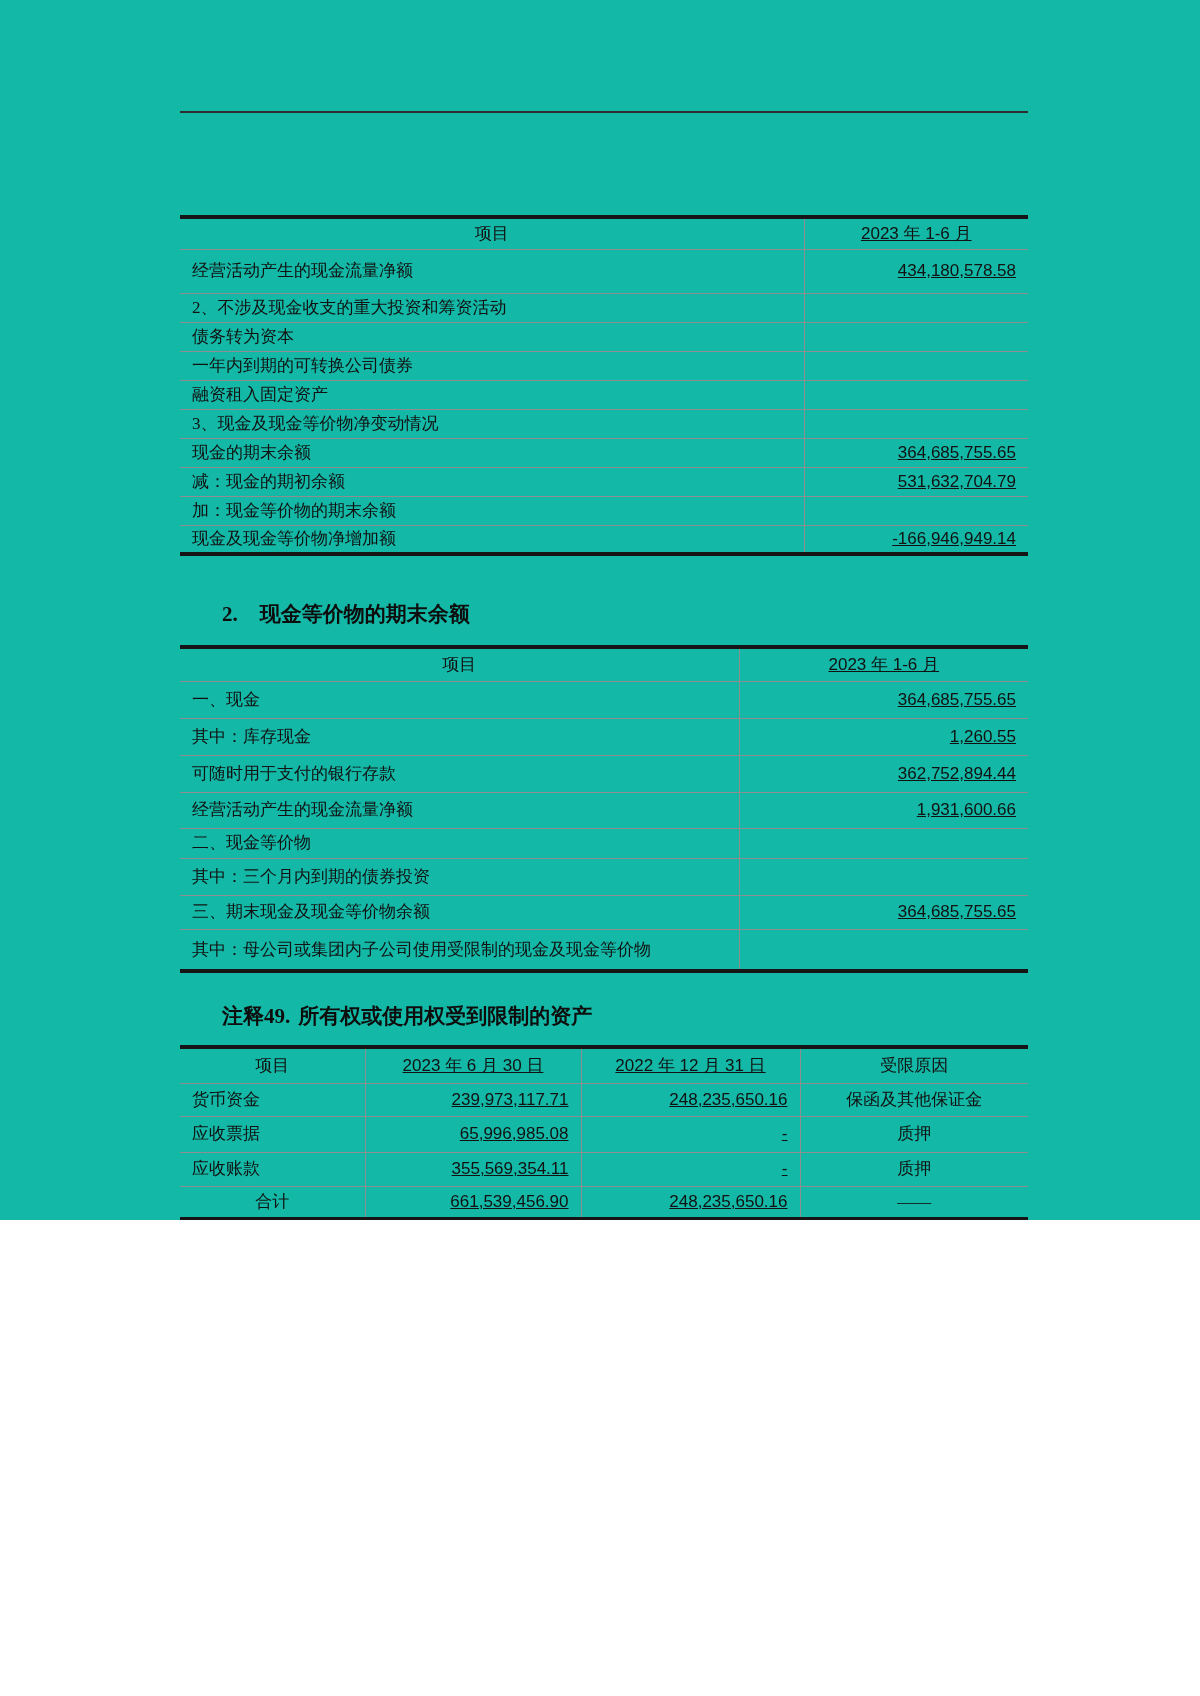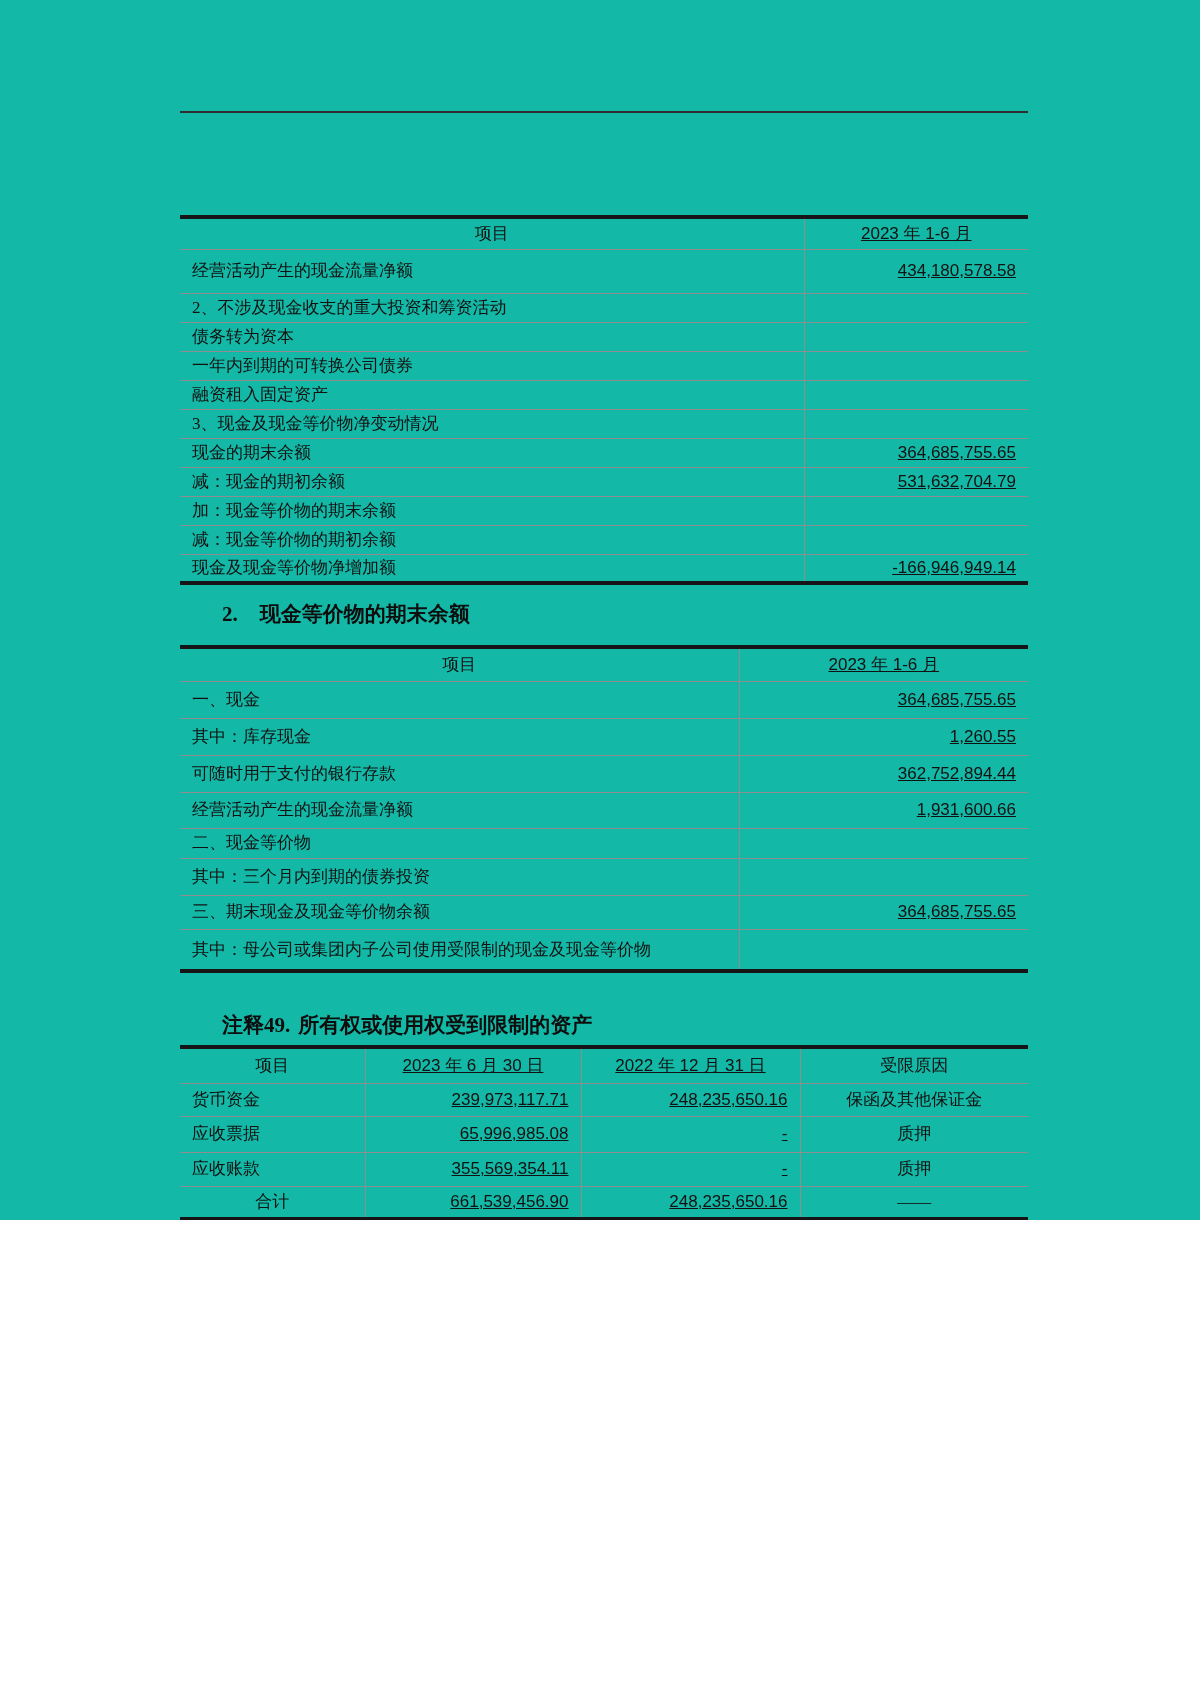--- a/index.html
+++ b/index.html
@@ -32,21 +32,21 @@
 
   .t1 { top:215px; }
   .t2 { top:645px; }
   .t3 { top:1045px; }
 
   .sec-heading { position:absolute; left:222px; font-weight:bold; font-size:21px; color:#0d0d0d; }
   .sec-heading .sec-no { display:inline-block; }
   #heading-composition { top:600px; }
   #heading-composition .sec-no { margin-right:22px; }
   #heading-note49 { top:1002px; }
-  #heading-note49 .sec-no { margin-right:8px;margin-top:9px; }
+  #heading-note49 .sec-no { margin-right:8px; }
 
   .footer { position:absolute; top:1568px; left:0; width:100%; text-align:center; font-size:21px; letter-spacing:1px; color:#222; }
 </style>
 </head>
 <body>
 
 <div class="page">
 
   <div class="top-rule"></div>
 
@@ -87,24 +87,20 @@
     <tr style="height:29px">
       <td>现金的期末余额</td>
       <td class="r num vdiv">364,685,755.65</td>
     </tr>
     <tr style="height:29px">
       <td>减：现金的期初余额</td>
       <td class="r num vdiv">531,632,704.79</td>
     </tr>
     <tr style="height:29px">
       <td>加：现金等价物的期末余额</td>
-      <td class="r num vdiv"></td>
-    </tr>
-    <tr style="height:29px">
-      <td>减：现金等价物的期初余额</td>
       <td class="r num vdiv"></td>
     </tr>
     <tr style="height:29px">
       <td>现金及现金等价物净增加额</td>
       <td class="r num vdiv">-166,946,949.14</td>
     </tr>
   </tbody>
     </table>
 
   <div class="sec-heading" id="heading-composition">

